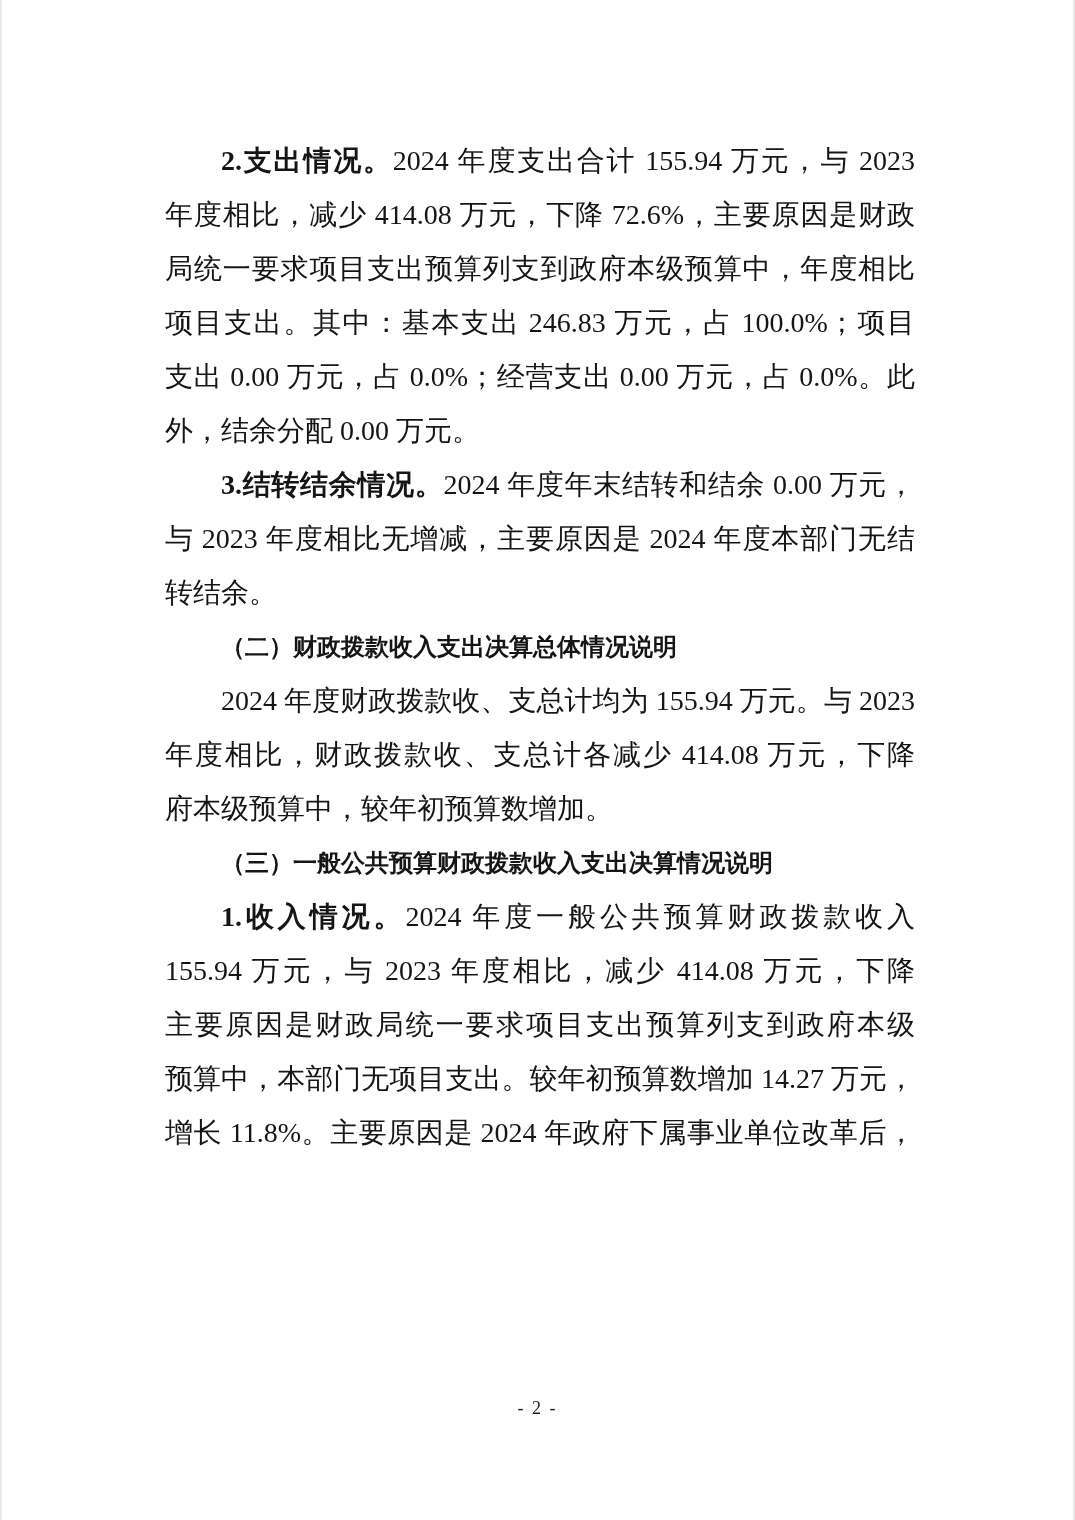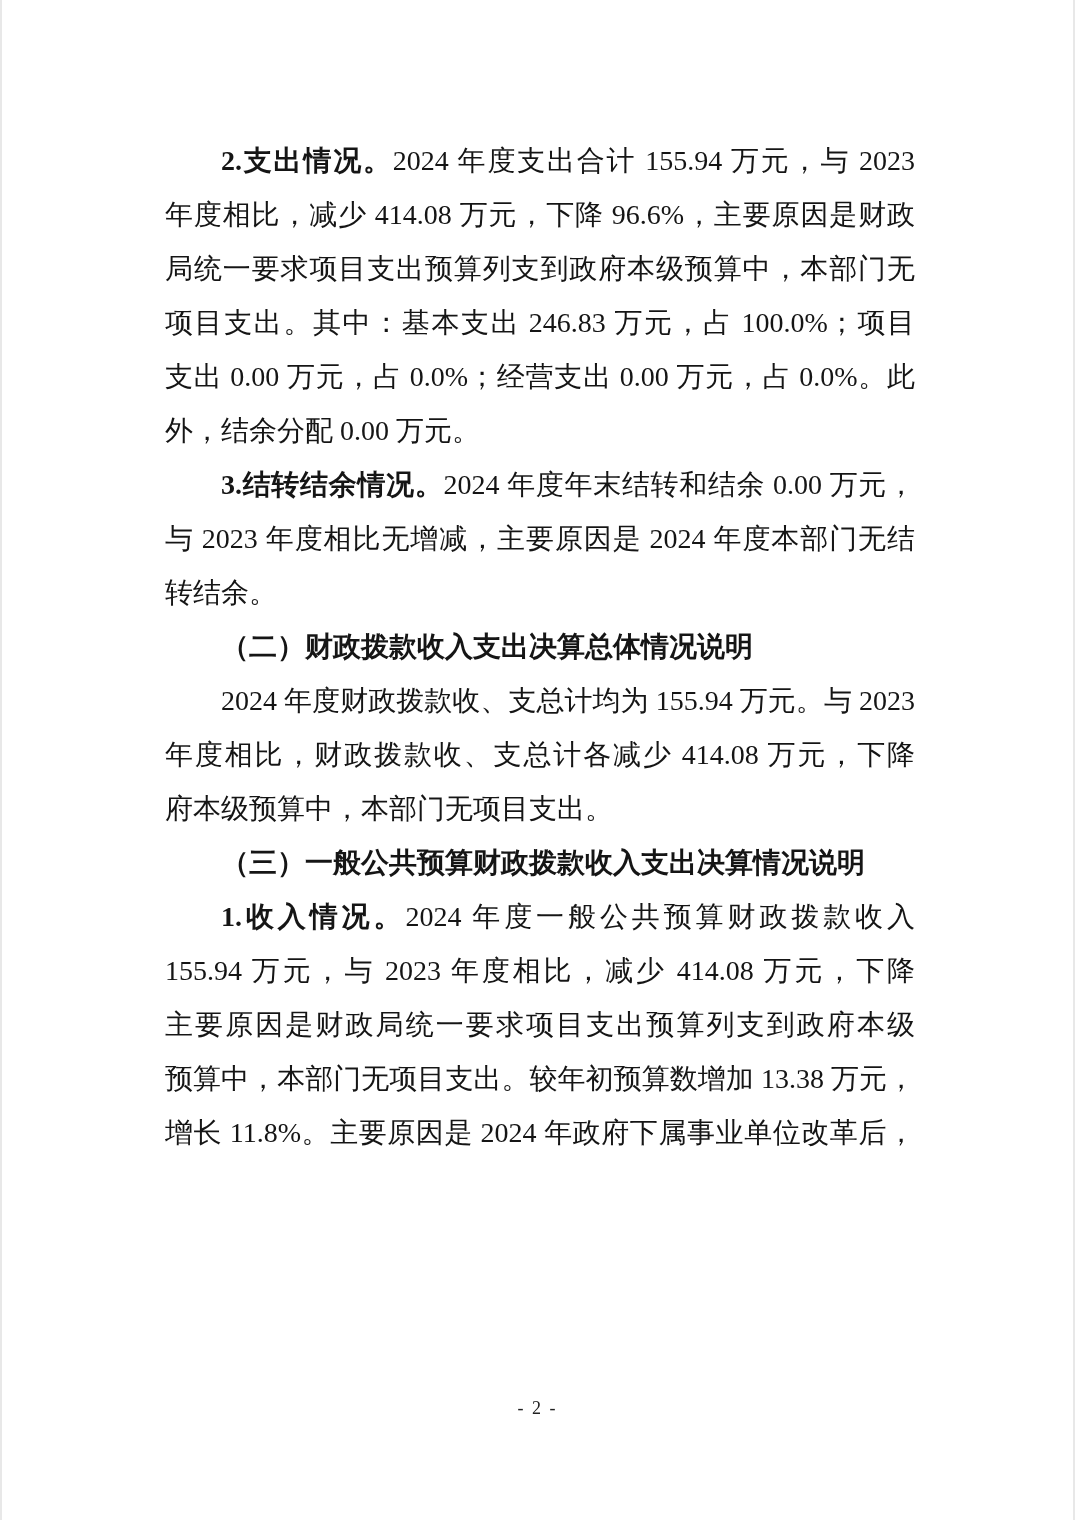--- a/index.html
+++ b/index.html
@@ -26,21 +26,21 @@
     text-align: justify;
     text-align-last: justify;
     overflow: hidden;
   }
   .line.indent { padding-left: 56px; }
   .line.last { text-align: left; text-align-last: left; }
   .line .bold { font-weight: bold; }
   .heading {
     height: 54px;
     line-height: 54px;
-    font-size: 28px;
+    font-size: 24px;
     font-weight: bold;
     padding-left: 56px;
     text-align: left;
     overflow: hidden;
   }
   .footer {
     position: absolute;
     left: 0;
     right: 0;
     top: 1398px;
@@ -50,40 +50,40 @@
     letter-spacing: 2px;
   }
 </style>
 </head>
 <body>
 
 <div class="page">
   <div class="content" id="document-content">
       <div>
         <div class="line indent"><span class="bold">2.支出情况。</span><span class="">2024 年度支出合计 155.94 万元，与 2023</span></div>
-        <div class="line"><span class="">年度相比，减少 414.08 万元，下降 96.6%，主要原因是财政</span></div>
-        <div class="line"><span class="">局统一要求项目支出预算列支到政府本级预算中，本部门无</span></div>
+        <div class="line"><span class="">年度相比，减少 414.08 万元，下降 72.6%，主要原因是财政</span></div>
+        <div class="line"><span class="">局统一要求项目支出预算列支到政府本级预算中，年度相比</span></div>
         <div class="line"><span class="">项目支出。其中：基本支出 246.83 万元，占 100.0%；项目</span></div>
         <div class="line"><span class="">支出 0.00 万元，占 0.0%；经营支出 0.00 万元，占 0.0%。此</span></div>
         <div class="line last"><span class="">外，结余分配 0.00 万元。</span></div>
       </div>
       <div>
         <div class="line indent"><span class="bold">3.结转结余情况。</span><span class="">2024 年度年末结转和结余 0.00 万元，</span></div>
         <div class="line"><span class="">与 2023 年度相比无增减，主要原因是 2024 年度本部门无结</span></div>
         <div class="line last"><span class="">转结余。</span></div>
       </div>
       <div class="heading">（二）财政拨款收入支出决算总体情况说明</div>
       <div>
         <div class="line indent"><span class="">2024 年度财政拨款收、支总计均为 155.94 万元。与 2023</span></div>
         <div class="line"><span class="">年度相比，财政拨款收、支总计各减少 414.08 万元，下降</span></div>
-        <div class="line last"><span class="">府本级预算中，本部门无项目支出。</span></div>
+        <div class="line last"><span class="">府本级预算中，较年初预算数增加。</span></div>
       </div>
       <div class="heading">（三）一般公共预算财政拨款收入支出决算情况说明</div>
       <div>
         <div class="line indent"><span class="bold">1.收入情况。</span><span class="">2024 年度一般公共预算财政拨款收入</span></div>
         <div class="line"><span class="">155.94 万元，与 2023 年度相比，减少 414.08 万元，下降 72.6%。</span></div>
         <div class="line"><span class="">主要原因是财政局统一要求项目支出预算列支到政府本级</span></div>
-        <div class="line"><span class="">预算中，本部门无项目支出。较年初预算数增加 13.38 万元，</span></div>
+        <div class="line"><span class="">预算中，本部门无项目支出。较年初预算数增加 14.27 万元，</span></div>
         <div class="line"><span class="">增长 11.8%。主要原因是 2024 年政府下属事业单位改革后，</span></div>
       </div>
     </div>
   <div class="footer">- 2 -</div>
 </div>
 
 </body></html>

